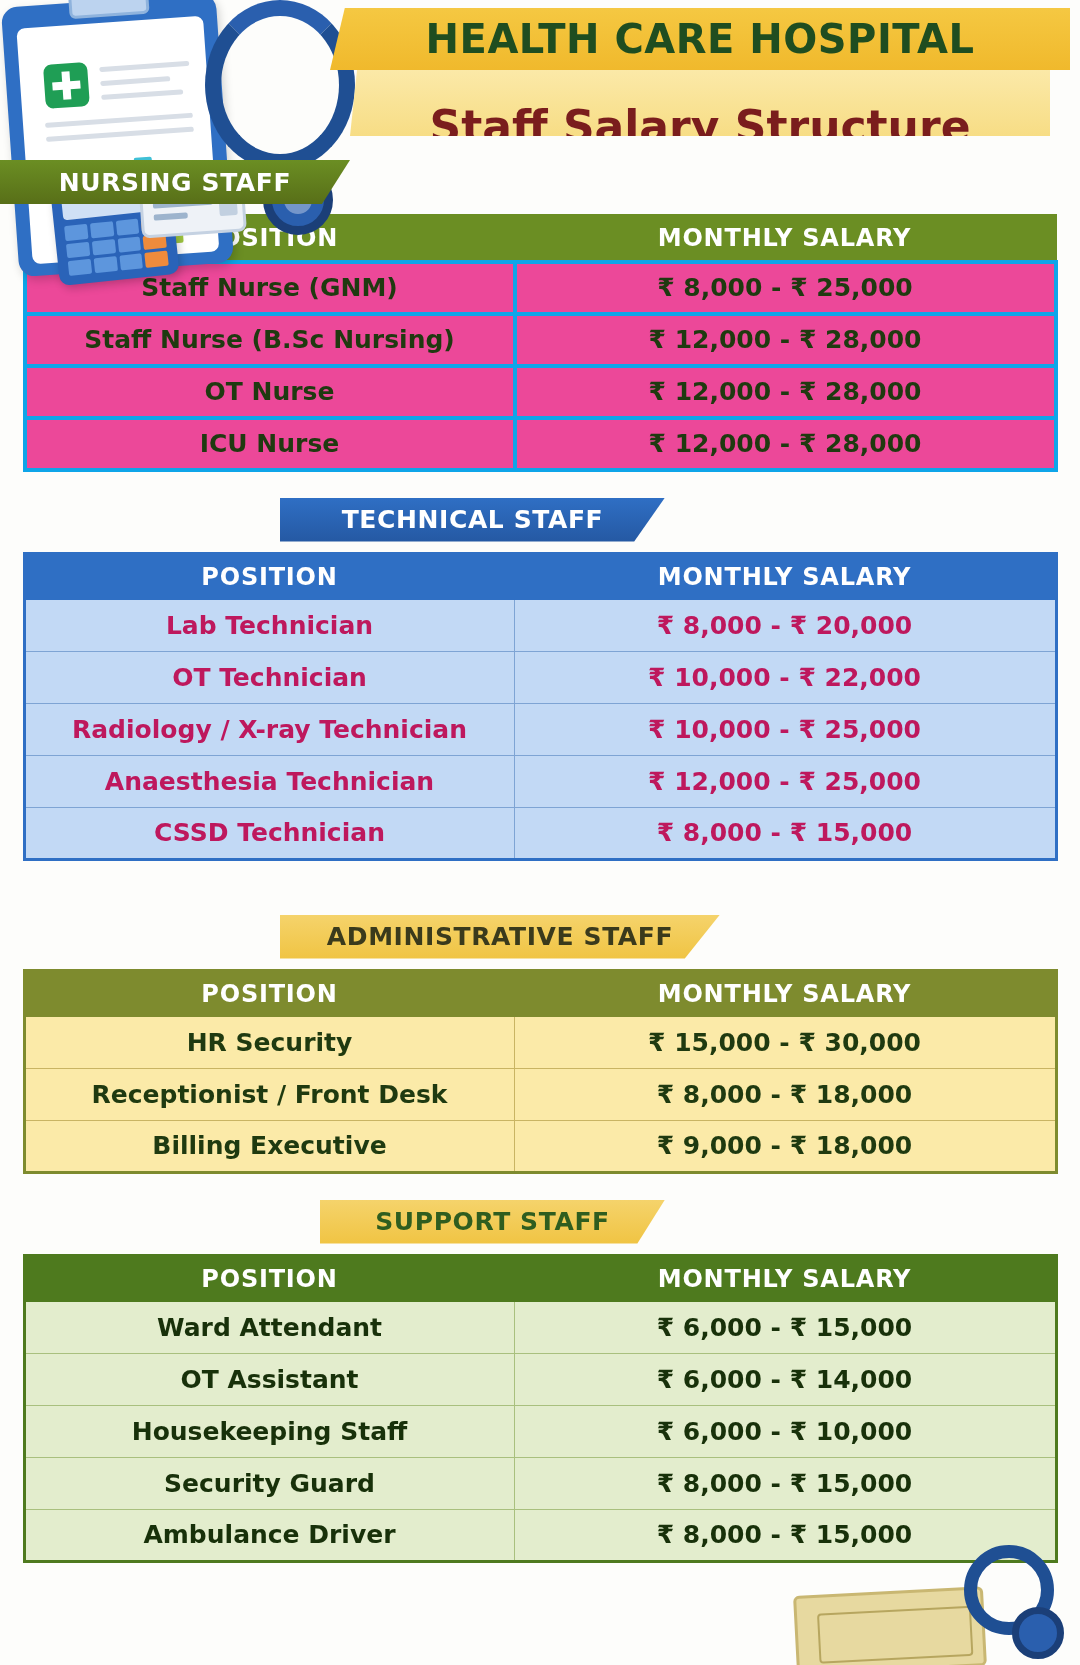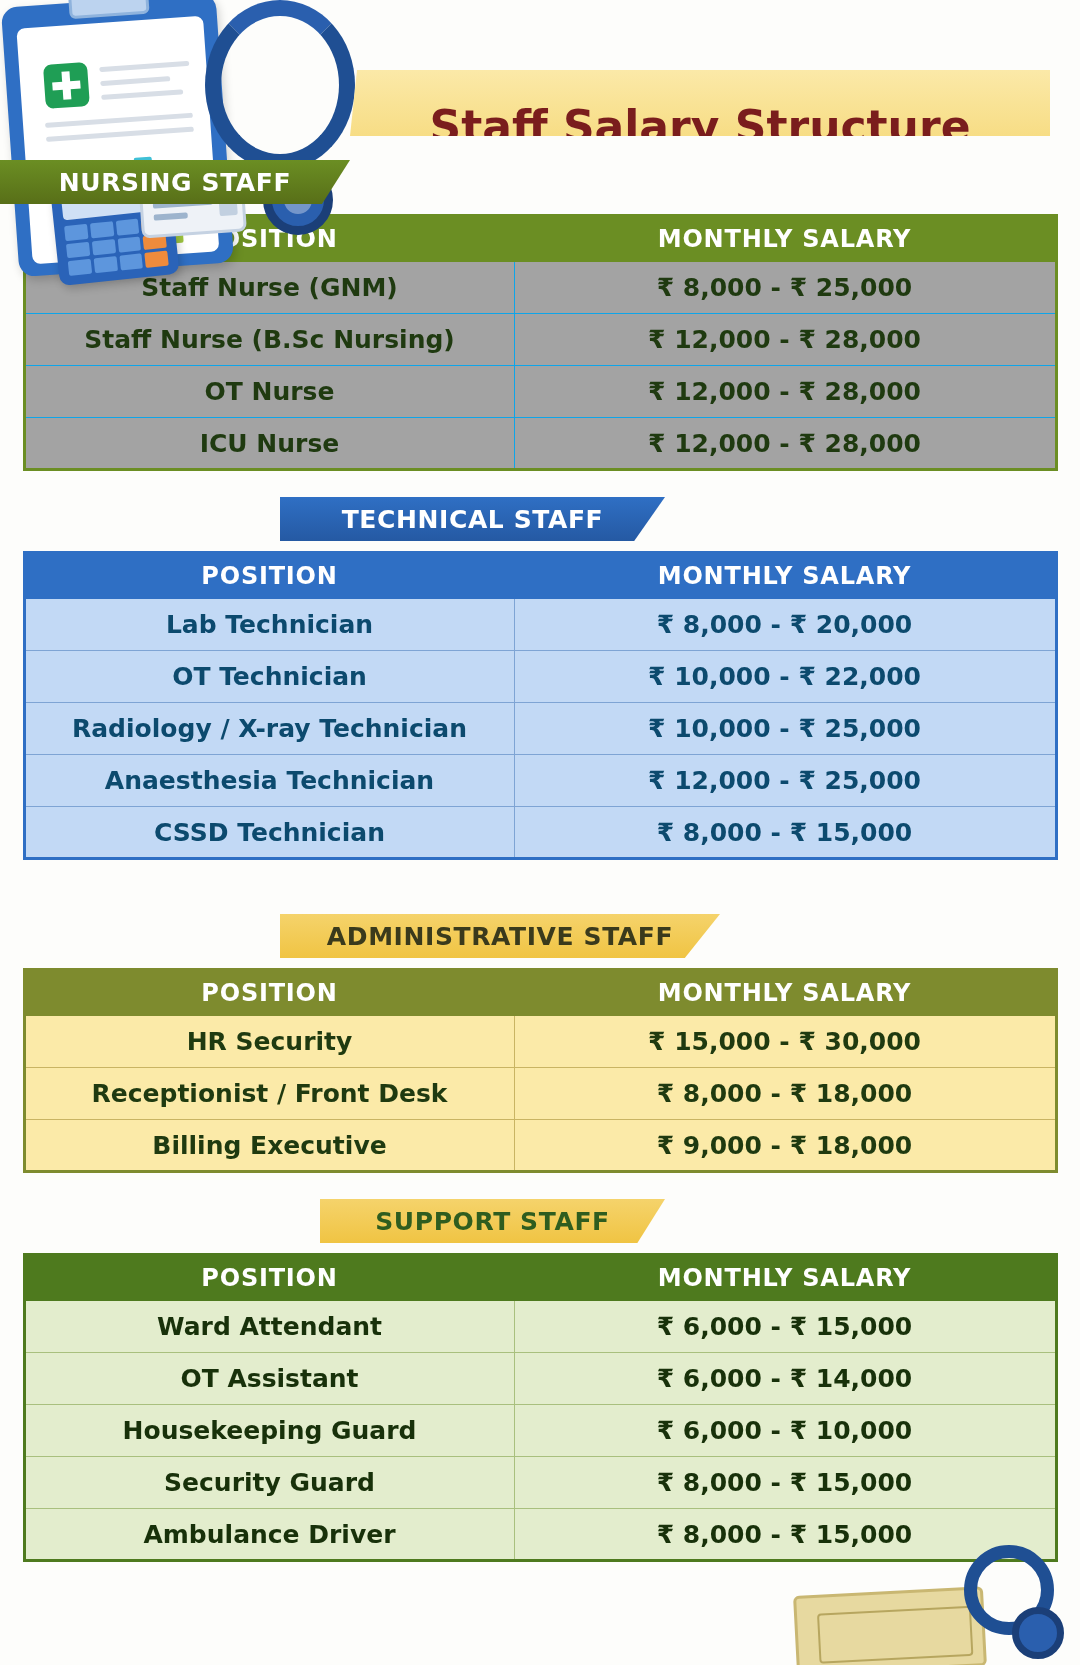--- a/index.html
+++ b/index.html
@@ -247,26 +247,26 @@
   tbody td {
     height: 52px;
     font-size: 25px;
     font-weight: bold;
   }
   col.pos { width: 490px; }
 
   
   .tbl-nursing { border: 3px solid #6b8e23; }
   .tbl-nursing thead th { background: #6b8e23; color: #fff; border: 1px solid #6b8e23; }
-  .tbl-nursing tbody td { background: #a3a3a3; color: #1f3a10; border: 1px solid #0ea5e9; }
+  .tbl-nursing tbody td { background: #ec4899; color: #1f3a10; border: 4px solid #0ea5e9; }
 
   
   .tbl-technical { border: 3px solid #2f6fc4; }
   .tbl-technical thead th { background: #2f6fc4; color: #fff; border: 1px solid #2f6fc4; }
-  .tbl-technical tbody td { background: #c2d9f5; color: #0c4a6e; border: 1px solid #7ea4d4; }
+  .tbl-technical tbody td { background: #c2d9f5; color: #be185d; border: 1px solid #7ea4d4; }
 
   
   .tbl-admin { border: 3px solid #7e8b2e; }
   .tbl-admin thead th { background: #7e8b2e; color: #fff; border: 1px solid #7e8b2e; }
   .tbl-admin tbody td { background: #fbeaa8; color: #1f3a10; border: 1px solid #c9b463; }
 
   
   .tbl-support { border: 3px solid #4e7a1e; }
   .tbl-support thead th { background: #4e7a1e; color: #fff; border: 1px solid #4e7a1e; }
   .tbl-support tbody td { background: #e3edcd; color: #18310a; border: 1px solid #a9c07e; text-align: center; }
@@ -360,20 +360,23 @@
     </div>
 
     <div class="device">
       <i style="left:10px;top:10px;width:46px;height:6px;"></i>
       <i style="left:10px;top:22px;width:60px;height:6px;"></i>
       <i style="left:10px;top:34px;width:34px;height:6px;"></i>
       <i style="left:76px;top:10px;width:18px;height:30px;background:#c2d0e0;"></i>
     </div>
   </div>
 
+  <div class="title-banner">
+    <span class="t">HEALTH CARE HOSPITAL</span>
+  </div>
   <div class="subtitle-banner">
     <span class="t">Staff Salary Structure</span>
   </div>
 </div>
 
 <div class="section-tag tag-nursing">NURSING STAFF</div>
 <table class="tbl-nursing">
   <colgroup>
       <col class="pos">
       <col>
@@ -489,21 +492,21 @@
   <tbody>
     <tr>
       <td>Ward Attendant</td>
       <td>₹ 6,000 - ₹ 15,000</td>
     </tr>
     <tr>
       <td>OT Assistant</td>
       <td>₹ 6,000 - ₹ 14,000</td>
     </tr>
     <tr>
-      <td>Housekeeping Guard</td>
+      <td>Housekeeping Staff</td>
       <td>₹ 6,000 - ₹ 10,000</td>
     </tr>
     <tr>
       <td>Security Guard</td>
       <td>₹ 8,000 - ₹ 15,000</td>
     </tr>
     <tr>
       <td>Ambulance Driver</td>
       <td>₹ 8,000 - ₹ 15,000</td>
     </tr>

